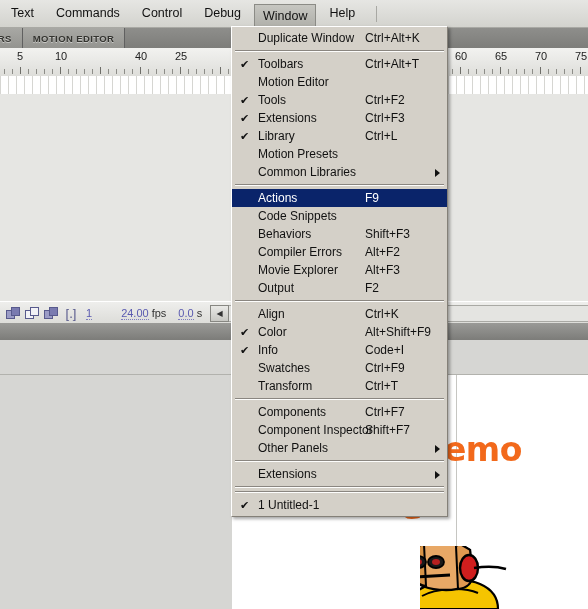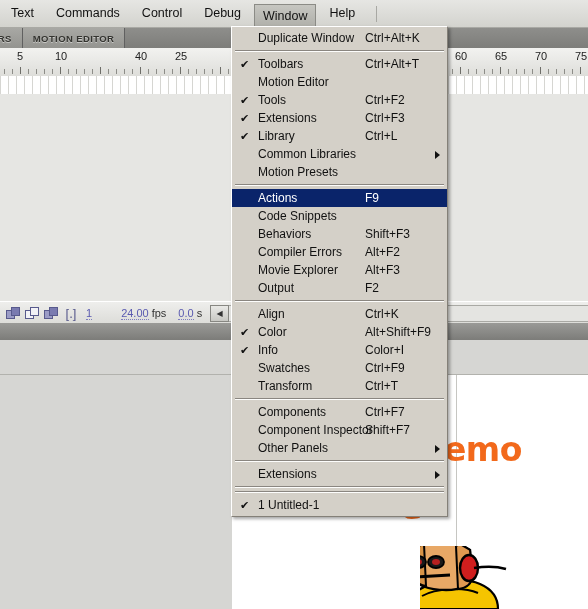--- a/index.html
+++ b/index.html
@@ -446,33 +446,33 @@
 </svg>
 
 <div id="menu">
     <div class="mi"><span>Duplicate Window</span><span class="acc">Ctrl+Alt+K</span></div>
     <div class="msep"></div>
     <div class="mi"><span class="chk">✔</span><span>Toolbars</span><span class="acc">Ctrl+Alt+T</span></div>
     <div class="mi"><span>Motion Editor</span></div>
     <div class="mi"><span class="chk">✔</span><span>Tools</span><span class="acc">Ctrl+F2</span></div>
     <div class="mi"><span class="chk">✔</span><span>Extensions</span><span class="acc">Ctrl+F3</span></div>
     <div class="mi"><span class="chk">✔</span><span>Library</span><span class="acc">Ctrl+L</span></div>
+    <div class="mi"><span>Motion Presets</span></div>
     <div class="mi"><span>Common Libraries</span><span class="arrow"></span></div>
-    <div class="mi"><span>Motion Presets</span></div>
     <div class="msep"></div>
     <div class="mi sel"><span>Actions</span><span class="acc">F9</span></div>
     <div class="mi"><span>Code Snippets</span></div>
     <div class="mi"><span>Behaviors</span><span class="acc">Shift+F3</span></div>
     <div class="mi"><span>Compiler Errors</span><span class="acc">Alt+F2</span></div>
     <div class="mi"><span>Movie Explorer</span><span class="acc">Alt+F3</span></div>
     <div class="mi"><span>Output</span><span class="acc">F2</span></div>
     <div class="msep"></div>
     <div class="mi"><span>Align</span><span class="acc">Ctrl+K</span></div>
     <div class="mi"><span class="chk">✔</span><span>Color</span><span class="acc">Alt+Shift+F9</span></div>
-    <div class="mi"><span class="chk">✔</span><span>Info</span><span class="acc">Color+I</span></div>
+    <div class="mi"><span class="chk">✔</span><span>Info</span><span class="acc">Code+I</span></div>
     <div class="mi"><span>Swatches</span><span class="acc">Ctrl+F9</span></div>
     <div class="mi"><span>Transform</span><span class="acc">Ctrl+T</span></div>
     <div class="msep"></div>
     <div class="mi"><span>Components</span><span class="acc">Ctrl+F7</span></div>
     <div class="mi"><span>Component Inspector</span><span class="acc">Shift+F7</span></div>
     <div class="mi"><span>Other Panels</span><span class="arrow"></span></div>
     <div class="msep"></div>
     <div class="mi"><span>Extensions</span><span class="arrow"></span></div>
     <div class="msep"></div>
     <div class="msep"></div>

